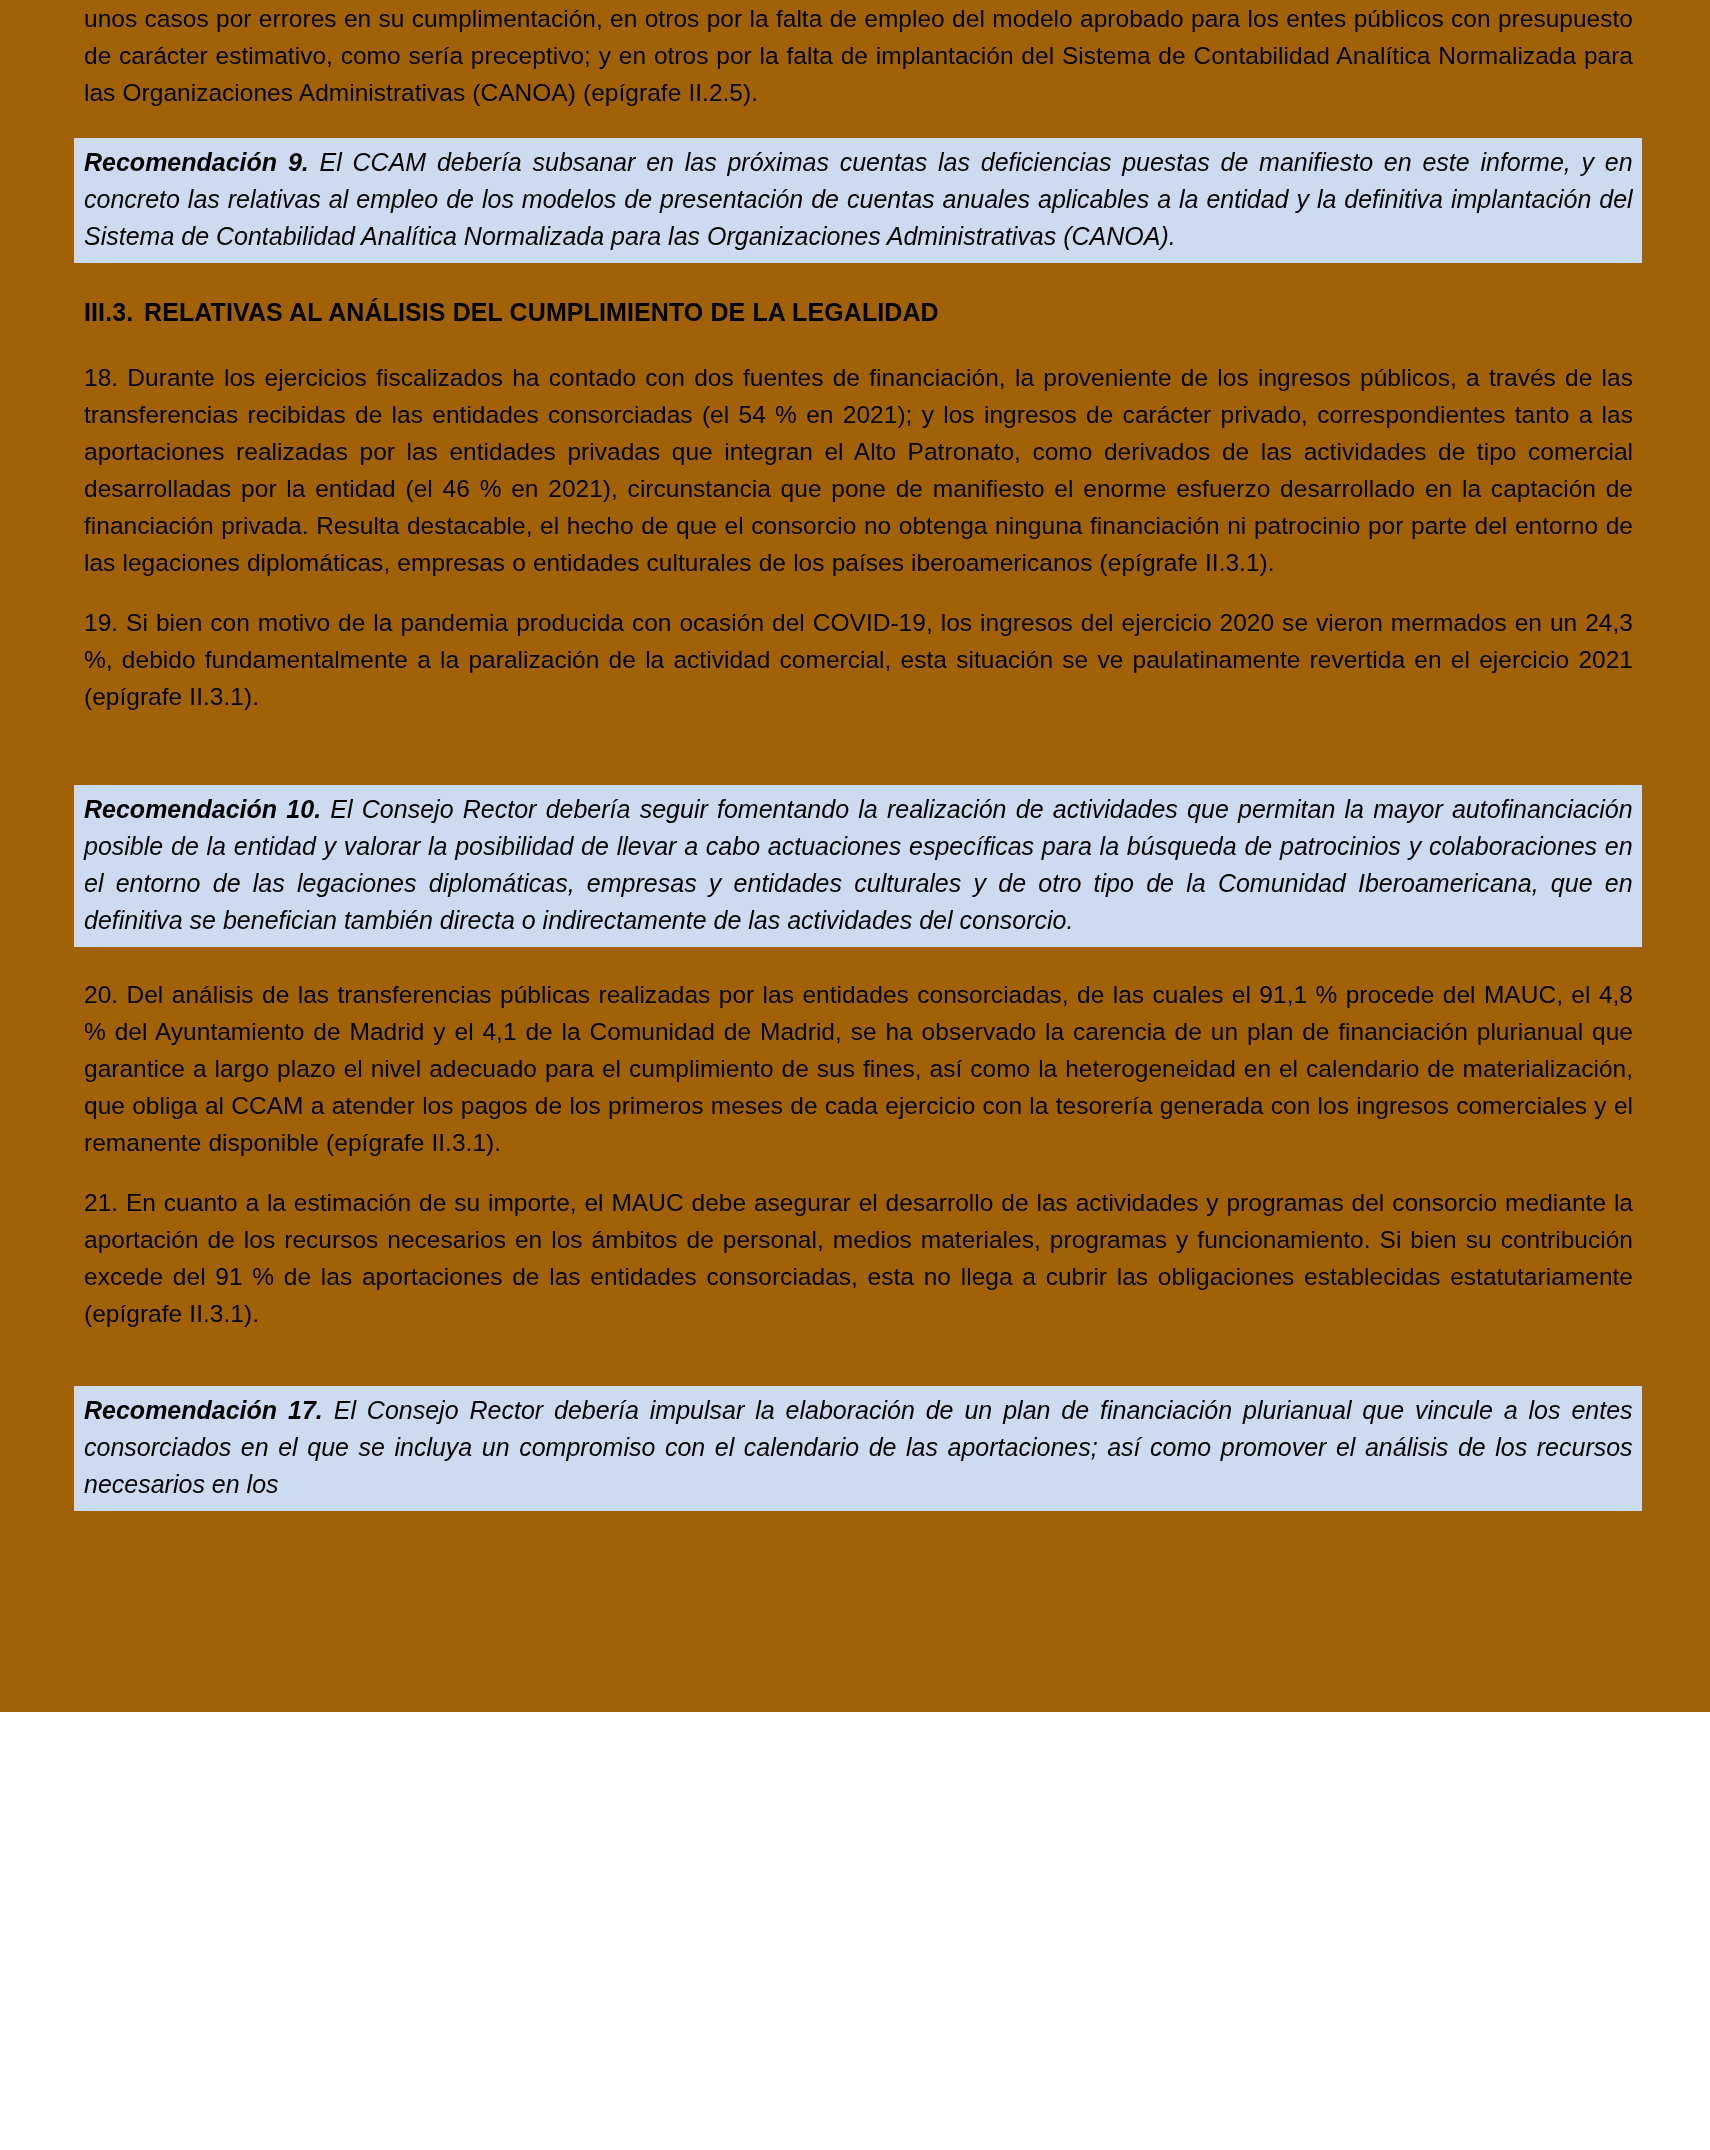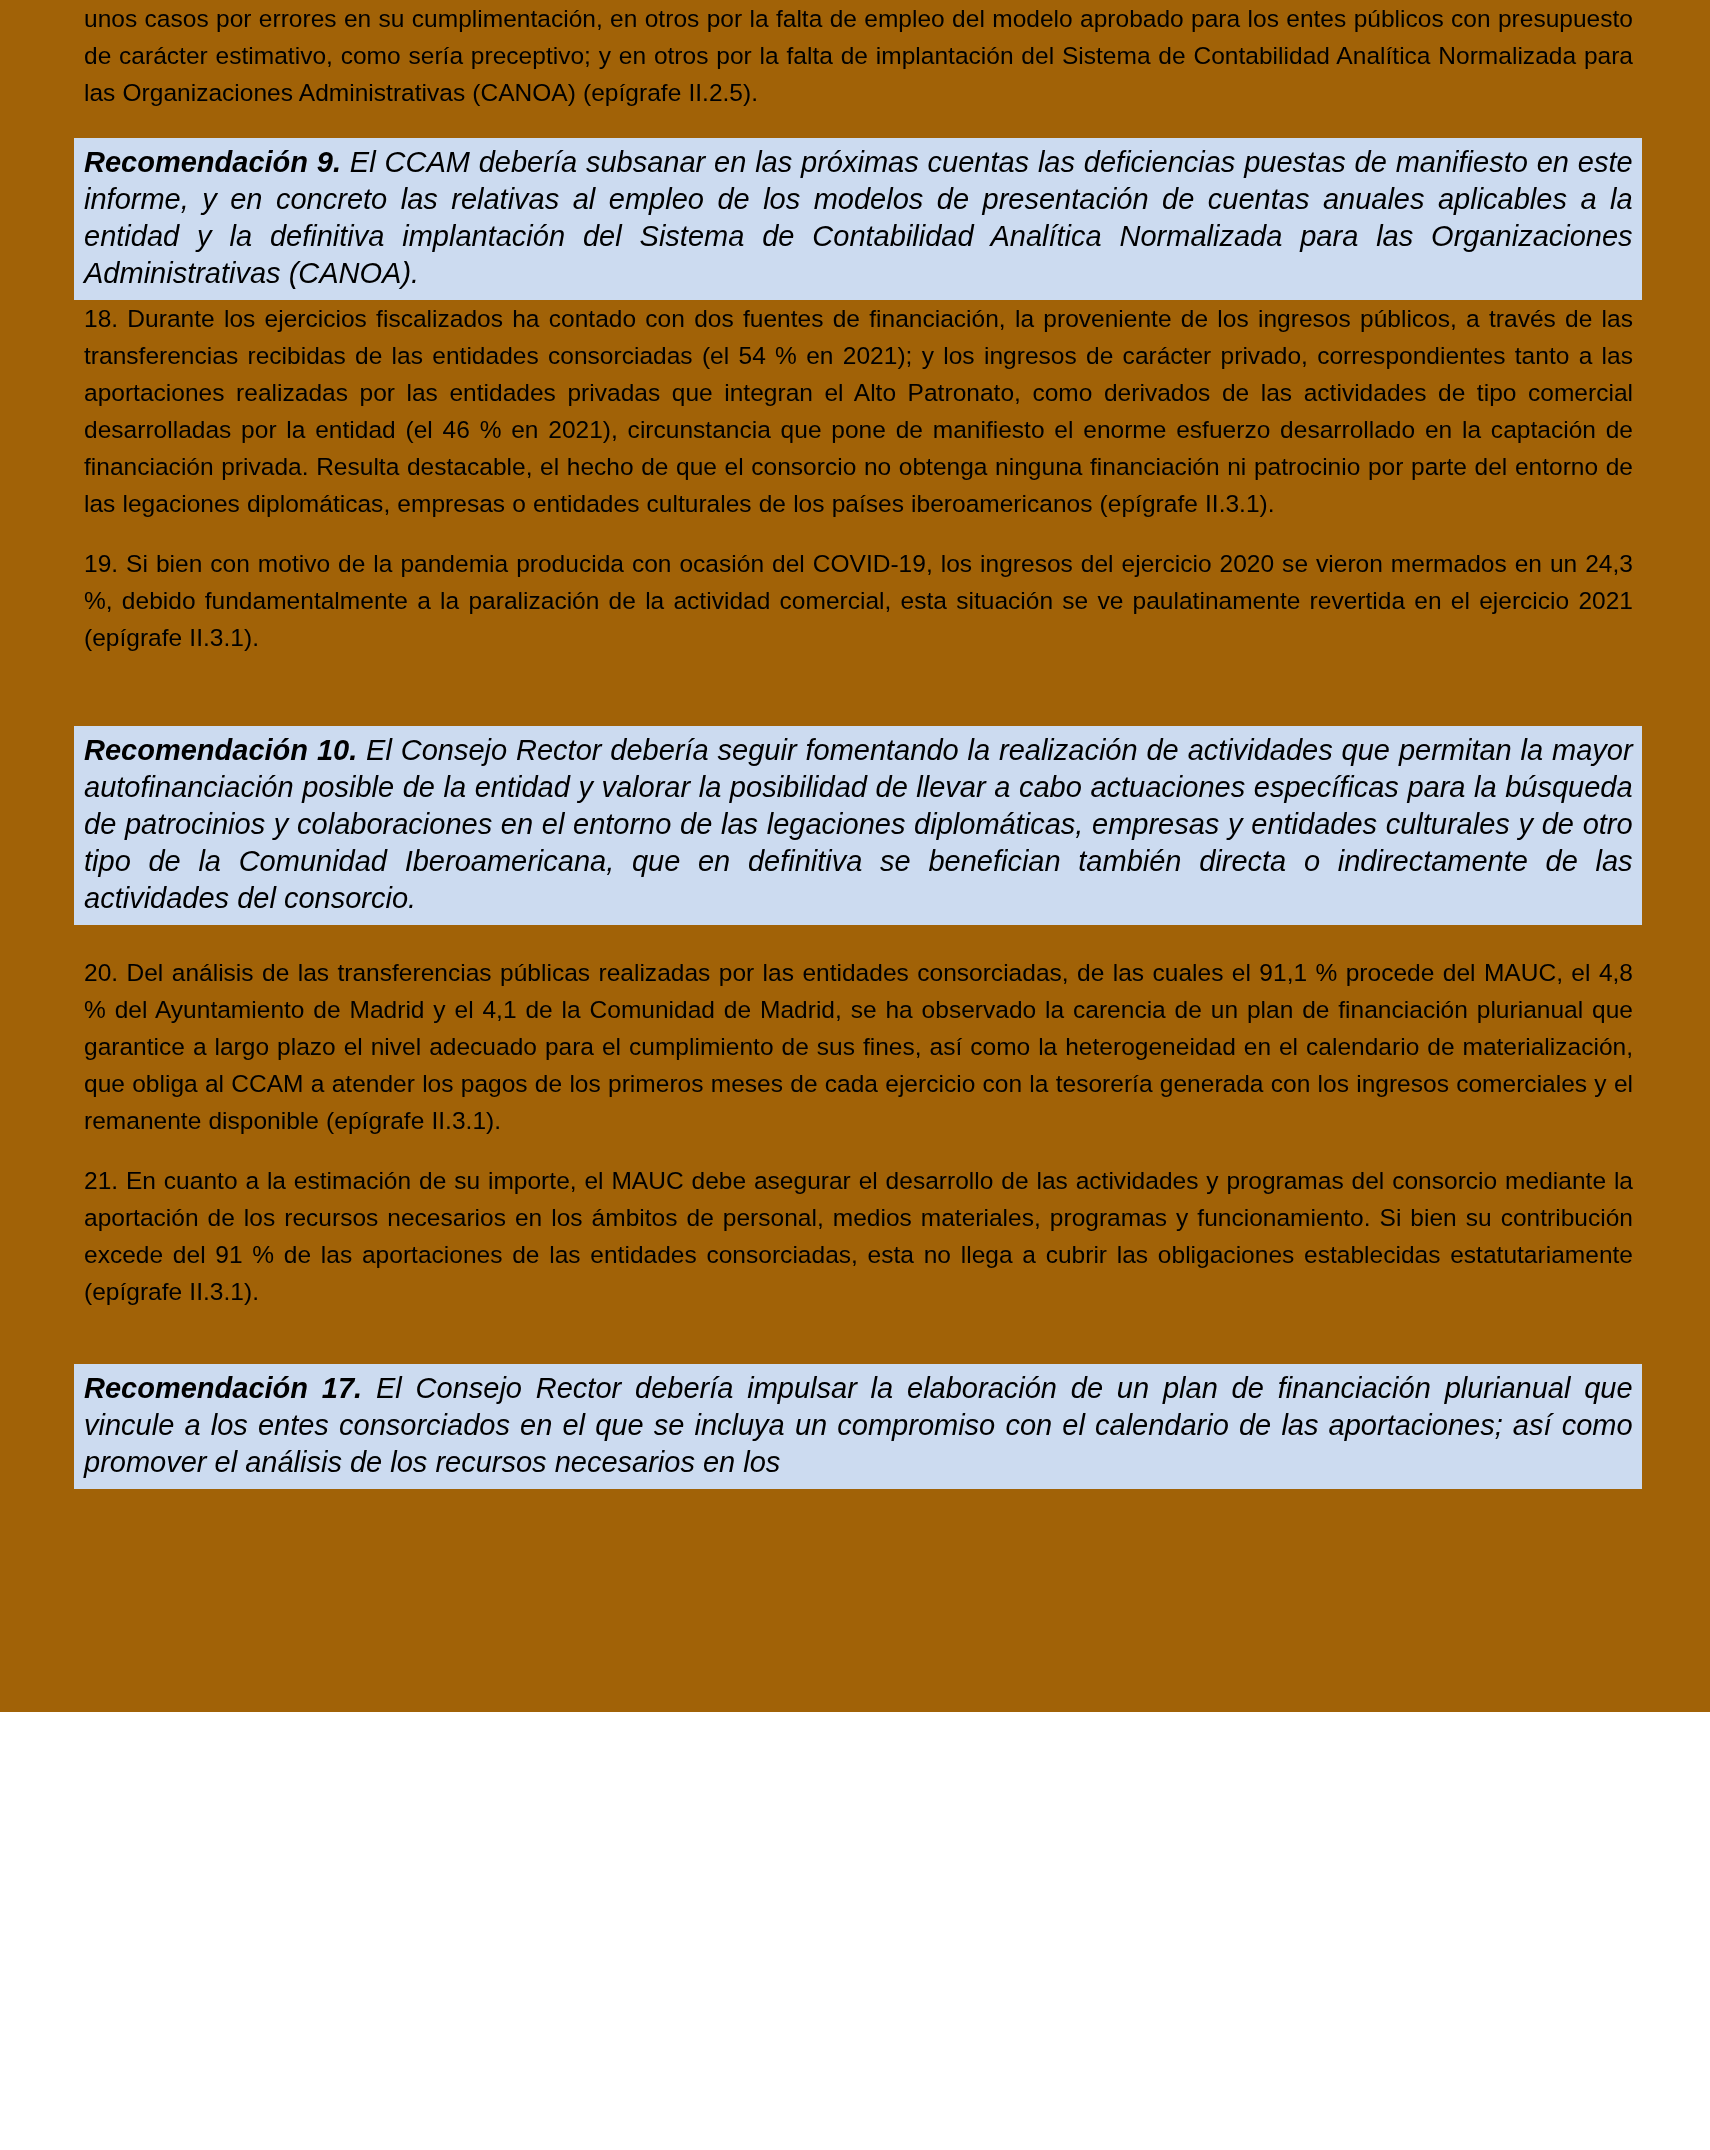--- a/index.html
+++ b/index.html
@@ -58,21 +58,21 @@
     min-width: 60px;
     flex: 0 0 auto;
   }
   .section-heading .sh-text {
     flex: 1 1 auto;
   }
 
   
   .reco {
     background: #ccdbf0;
-    font-size: 29px;
+    font-size: 25px;
     line-height: 37px;
     font-style: italic;
     text-align: justify;
     text-justify: inter-word;
     box-sizing: border-box;
     padding: 6.4px 9.7px 8px 9.7px;
     margin: 0 -9.7px 0 -9.7px;
     width: 1568px;
   }
   .reco .reco-label {
@@ -94,20 +94,24 @@
 
 <div class="page">
   <div class="doc-body">
 
     <p class="para para-continuation">unos casos por errores en su cumplimentación, en otros por la falta de empleo del modelo aprobado para los entes públicos con presupuesto de carácter estimativo, como sería preceptivo; y en otros por la falta de implantación del Sistema de Contabilidad Analítica Normalizada para las Organizaciones Administrativas (CANOA) (epígrafe II.2.5).</p>
 
     <div class="reco reco-9">
       <span class="reco-label">Recomendación 9.</span><span> El CCAM debería subsanar en las próximas cuentas las deficiencias puestas de manifiesto en este informe, y en concreto las relativas al empleo de los modelos de presentación de cuentas anuales aplicables a la entidad y la definitiva implantación del Sistema de Contabilidad Analítica Normalizada para las Organizaciones Administrativas (CANOA).</span>
     </div>
 
+    <h2 class="section-heading">
+      <span class="sh-num">III.3.</span>
+      <span class="sh-text">RELATIVAS AL ANÁLISIS DEL CUMPLIMIENTO DE LA LEGALIDAD</span>
+    </h2>
 
     <p class="para">18.  Durante los ejercicios fiscalizados ha contado con dos fuentes de financiación, la proveniente de los ingresos públicos, a través de las transferencias recibidas de las entidades consorciadas (el 54 % en 2021); y los ingresos de carácter privado, correspondientes tanto a las aportaciones realizadas por las entidades privadas que integran el Alto Patronato, como derivados de las actividades de tipo comercial desarrolladas por la entidad (el 46 % en 2021), circunstancia que pone de manifiesto el enorme esfuerzo desarrollado en la captación de financiación privada. Resulta destacable, el hecho de que el consorcio no obtenga ninguna financiación ni patrocinio por parte del entorno de las legaciones diplomáticas, empresas o entidades culturales de los países iberoamericanos (epígrafe II.3.1).</p>
 
     <p class="para">19. Si bien con motivo de la pandemia producida con ocasión del COVID-19, los ingresos del ejercicio 2020 se vieron mermados en un 24,3 %, debido fundamentalmente a la paralización de la actividad comercial, esta situación se ve paulatinamente revertida en el ejercicio 2021 (epígrafe II.3.1).</p>
 
     <div class="gap-before-reco10"></div>
 
     <div class="reco reco-10">
       <span class="reco-label">Recomendación 10.</span><span> El Consejo Rector debería seguir fomentando la realización de actividades que permitan la mayor autofinanciación posible de la entidad y valorar la posibilidad de llevar a cabo actuaciones específicas para la búsqueda de patrocinios y colaboraciones en el entorno de las legaciones diplomáticas, empresas y entidades culturales y de otro tipo de la Comunidad Iberoamericana, que en definitiva se benefician también directa o indirectamente de las actividades del consorcio.</span>
     </div>

